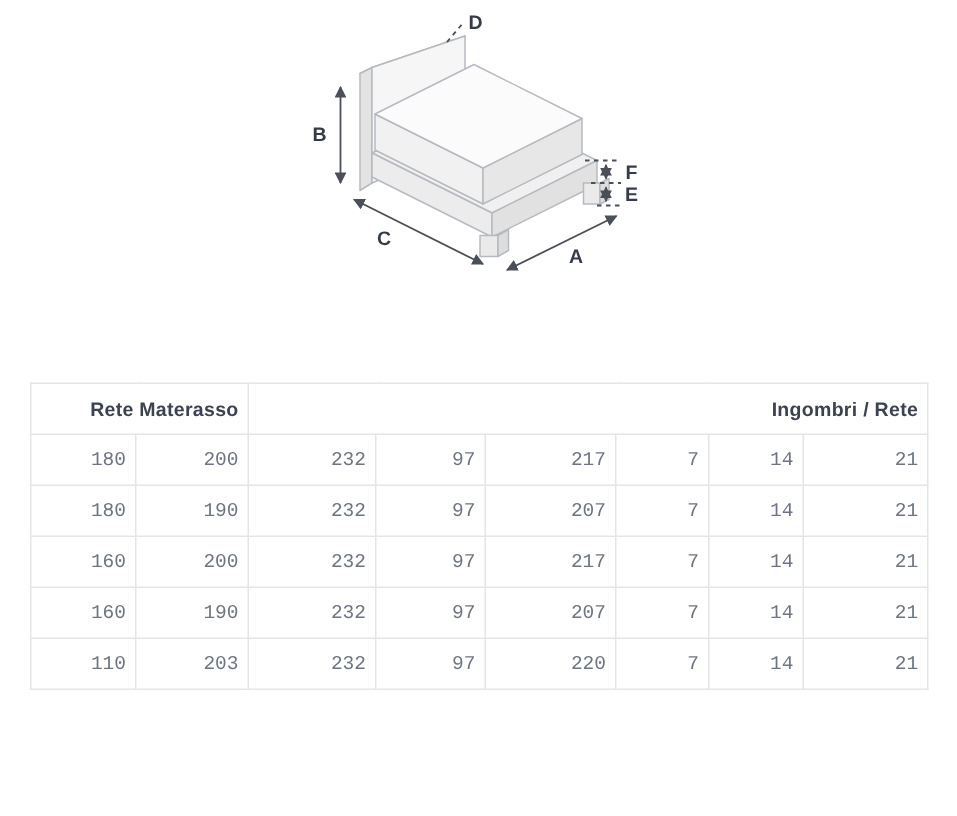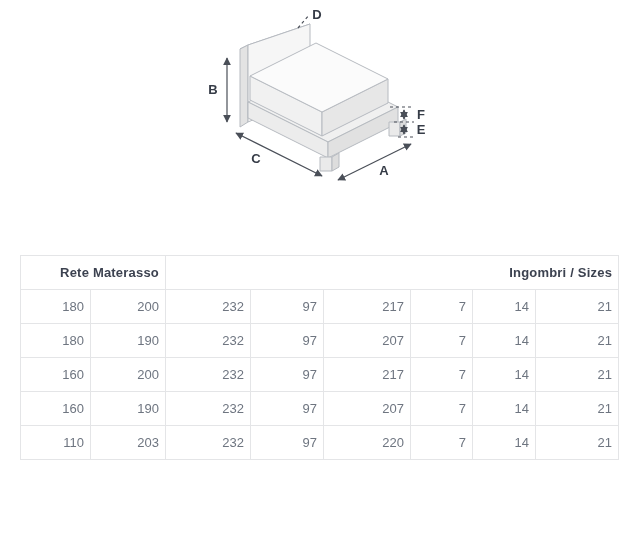--- a/index.html
+++ b/index.html
@@ -20,21 +20,21 @@
     border:1px solid #e4e5e7;
     height:33px;
     padding:0 6px 0 10px;
     text-align:right;
     vertical-align:middle;
     font-size:13px;
     white-space:nowrap;
     overflow:hidden;
   }
   table.sizes th{color:#3c4250;font-weight:bold;letter-spacing:.2px;}
-  table.sizes td{color:#6e7580;font-weight:normal;}
+  table.sizes td{color:#6e7580;font-weight:normal;font-family:Liberation Mono, monospace;}
 </style>
 </head>
 <body>
 
 <div class="diagram">
   <svg width="638" height="215" viewBox="0 0 638 215">
     <defs>
       <marker id="arr" viewBox="0 0 10 10" refX="9" refY="5" markerWidth="6.5" markerHeight="6.5" orient="auto-start-reverse">
         <path d="M0,0 L10,5 L0,10 Z" fill="#4a4f58"></path>
       </marker>
@@ -90,21 +90,21 @@
       <col style="width:85px">
       <col style="width:73px">
     <col style="width:87px">
       <col style="width:62px">
       <col style="width:63px">
       <col style="width:83px">
   </colgroup>
   <thead>
     <tr>
       <th colspan="2">Rete Materasso</th>
-      <th colspan="6">Ingombri / Sizes</th>
+      <th colspan="6">Ingombri / Rete</th>
     </tr>
   </thead>
   <tbody>
     <tr>
       <td>180</td>
       <td>200</td>
       <td>232</td>
       <td>97</td>
       <td>217</td>
       <td>7</td>

